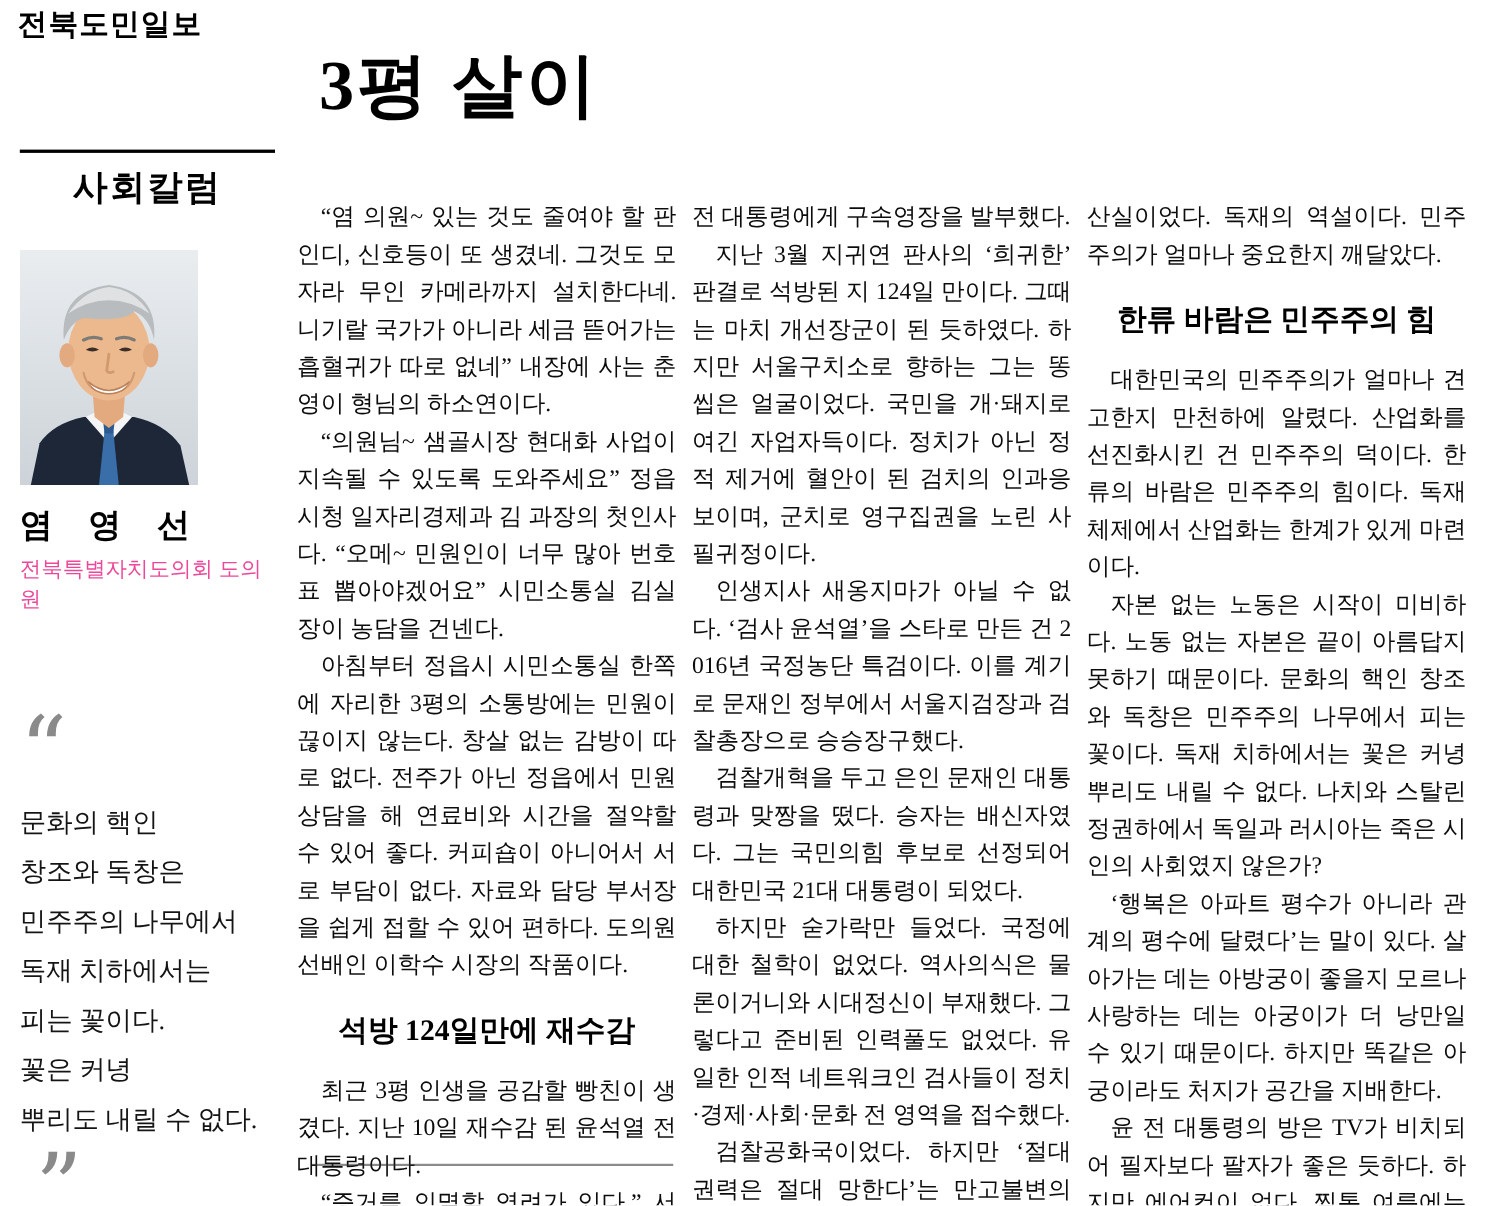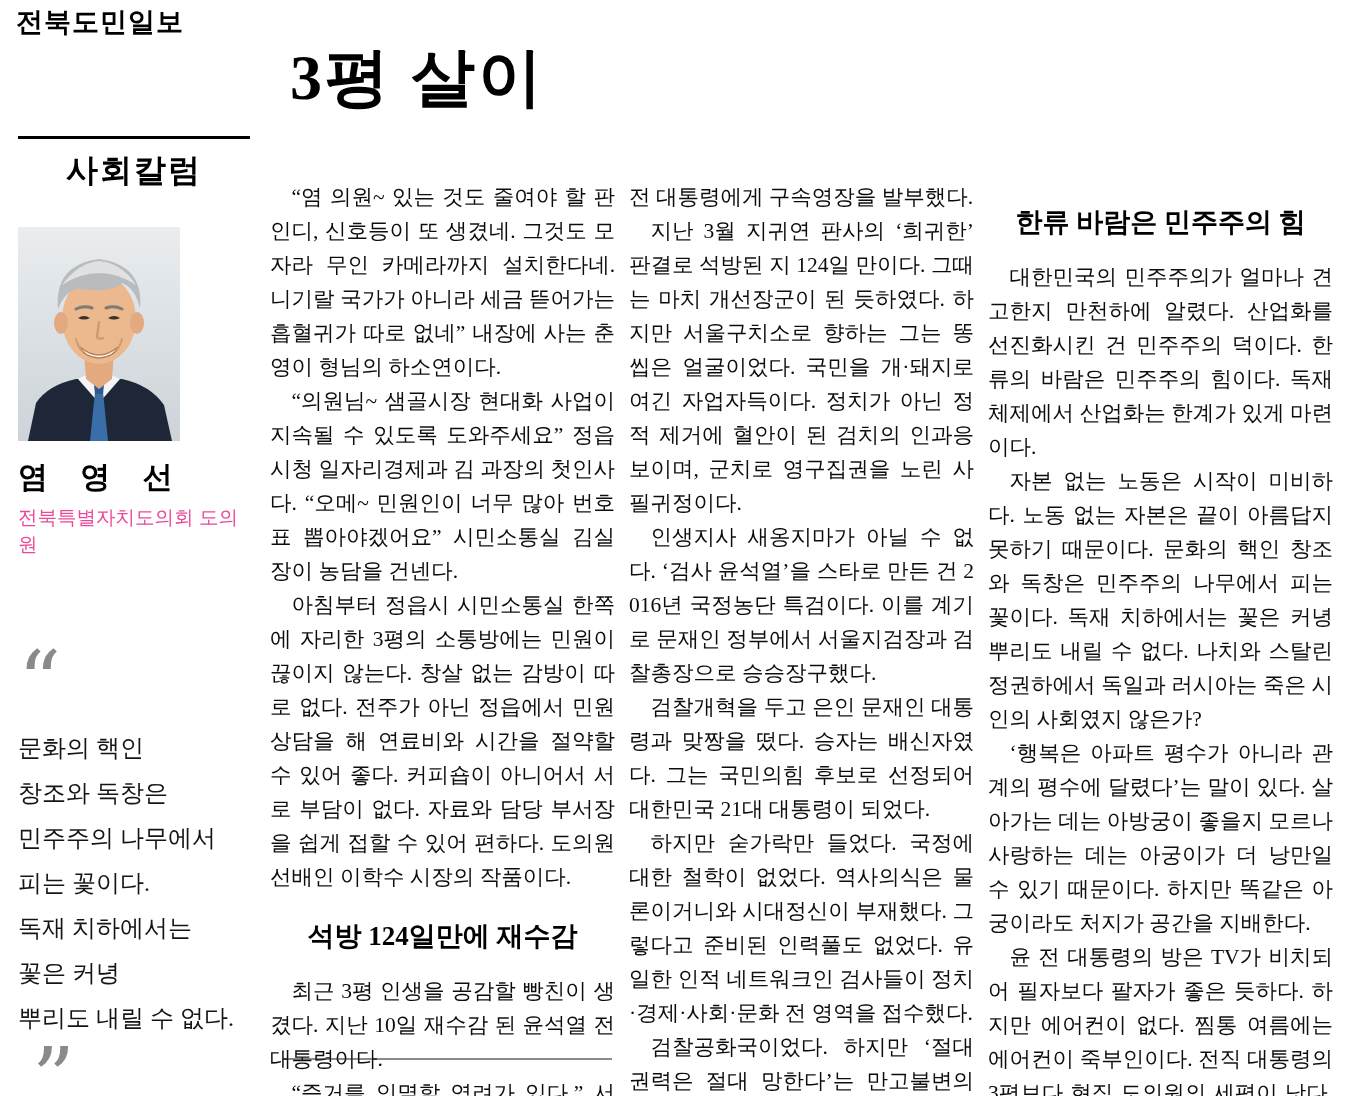--- a/index.html
+++ b/index.html
@@ -148,22 +148,22 @@
 
     <div class="author-name">염 영 선</div>
     <div class="author-title">전북특별자치도의회 도의원</div>
 
     <div class="pull-quote">
       <div class="q-mark">“</div>
       <div class="q-lines">
           <div>문화의 핵인</div>
           <div>창조와 독창은</div>
           <div>민주주의 나무에서</div>
+          <div>독재 치하에서는</div>
           <div>피는 꽃이다.</div>
-          <div>독재 치하에서는</div>
           <div>꽃은 커녕</div>
           <div>뿌리도 내릴 수 없다.</div>
         </div>
       <div class="q-mark close">”</div>
     </div>
   </div>
 
   <div class="main">
     <div class="col">
         <p class="para">“염 의원~ 있는 것도 줄여야 할 판인디, 신호등이 또 생겼네. 그것도 모자라 무인 카메라까지 설치한다네. 니기랄 국가가 아니라 세금 뜯어가는 흡혈귀가 따로 없네” 내장에 사는 춘영이 형님의 하소연이다.</p>
@@ -175,20 +175,21 @@
       </div>
     <div class="col">
         <p class="para cont">전 대통령에게 구속영장을 발부했다.</p>
         <p class="para">지난 3월 지귀연 판사의 ‘희귀한’ 판결로 석방된 지 124일 만이다. 그때는 마치 개선장군이 된 듯하였다. 하지만 서울구치소로 향하는 그는 똥 씹은 얼굴이었다. 국민을 개·돼지로 여긴 자업자득이다. 정치가 아닌 정적 제거에 혈안이 된 검치의 인과응보이며, 군치로 영구집권을 노린 사필귀정이다.</p>
         <p class="para">인생지사 새옹지마가 아닐 수 없다. ‘검사 윤석열’을 스타로 만든 건 2016년 국정농단 특검이다. 이를 계기로 문재인 정부에서 서울지검장과 검찰총장으로 승승장구했다.</p>
         <p class="para">검찰개혁을 두고 은인 문재인 대통령과 맞짱을 떴다. 승자는 배신자였다. 그는 국민의힘 후보로 선정되어 대한민국 21대 대통령이 되었다.</p>
         <p class="para">하지만 숟가락만 들었다. 국정에 대한 철학이 없었다. 역사의식은 물론이거니와 시대정신이 부재했다. 그렇다고 준비된 인력풀도 없었다. 유일한 인적 네트워크인 검사들이 정치·경제·사회·문화 전 영역을 접수했다.</p>
         <p class="para">검찰공화국이었다. 하지만 ‘절대권력은 절대 망한다’는 만고불변의 법칙이다. 윤석열의 퇴장으로 검찰조직도 전두환 군부의 ‘하나회’ 전철을 밟지 않을까 싶다.</p>
       </div>
     <div class="col">
+        <p class="para cont">산실이었다. 독재의 역설이다. 민주주의가 얼마나 중요한지 깨달았다.</p>
         <h3 class="subhead">한류 바람은 민주주의 힘</h3>
         <p class="para">대한민국의 민주주의가 얼마나 견고한지 만천하에 알렸다. 산업화를 선진화시킨 건 민주주의 덕이다. 한류의 바람은 민주주의 힘이다. 독재체제에서 산업화는 한계가 있게 마련이다.</p>
         <p class="para">자본 없는 노동은 시작이 미비하다. 노동 없는 자본은 끝이 아름답지 못하기 때문이다. 문화의 핵인 창조와 독창은 민주주의 나무에서 피는 꽃이다. 독재 치하에서는 꽃은 커녕 뿌리도 내릴 수 없다. 나치와 스탈린 정권하에서 독일과 러시아는 죽은 시인의 사회였지 않은가?</p>
         <p class="para">‘행복은 아파트 평수가 아니라 관계의 평수에 달렸다’는 말이 있다. 살아가는 데는 아방궁이 좋을지 모르나 사랑하는 데는 아궁이가 더 낭만일 수 있기 때문이다. 하지만 똑같은 아궁이라도 처지가 공간을 지배한다.</p>
         <p class="para">윤 전 대통령의 방은 TV가 비치되어 필자보다 팔자가 좋은 듯하다. 하지만 에어컨이 없다. 찜통 여름에는 에어컨이 죽부인이다. 전직 대통령의 3평보다 현직 도의원의 세평이 낫다. 정치는 생물이다.</p>
       </div>
   </div>
 
   <div class="artifact-line"></div>
 </div>

